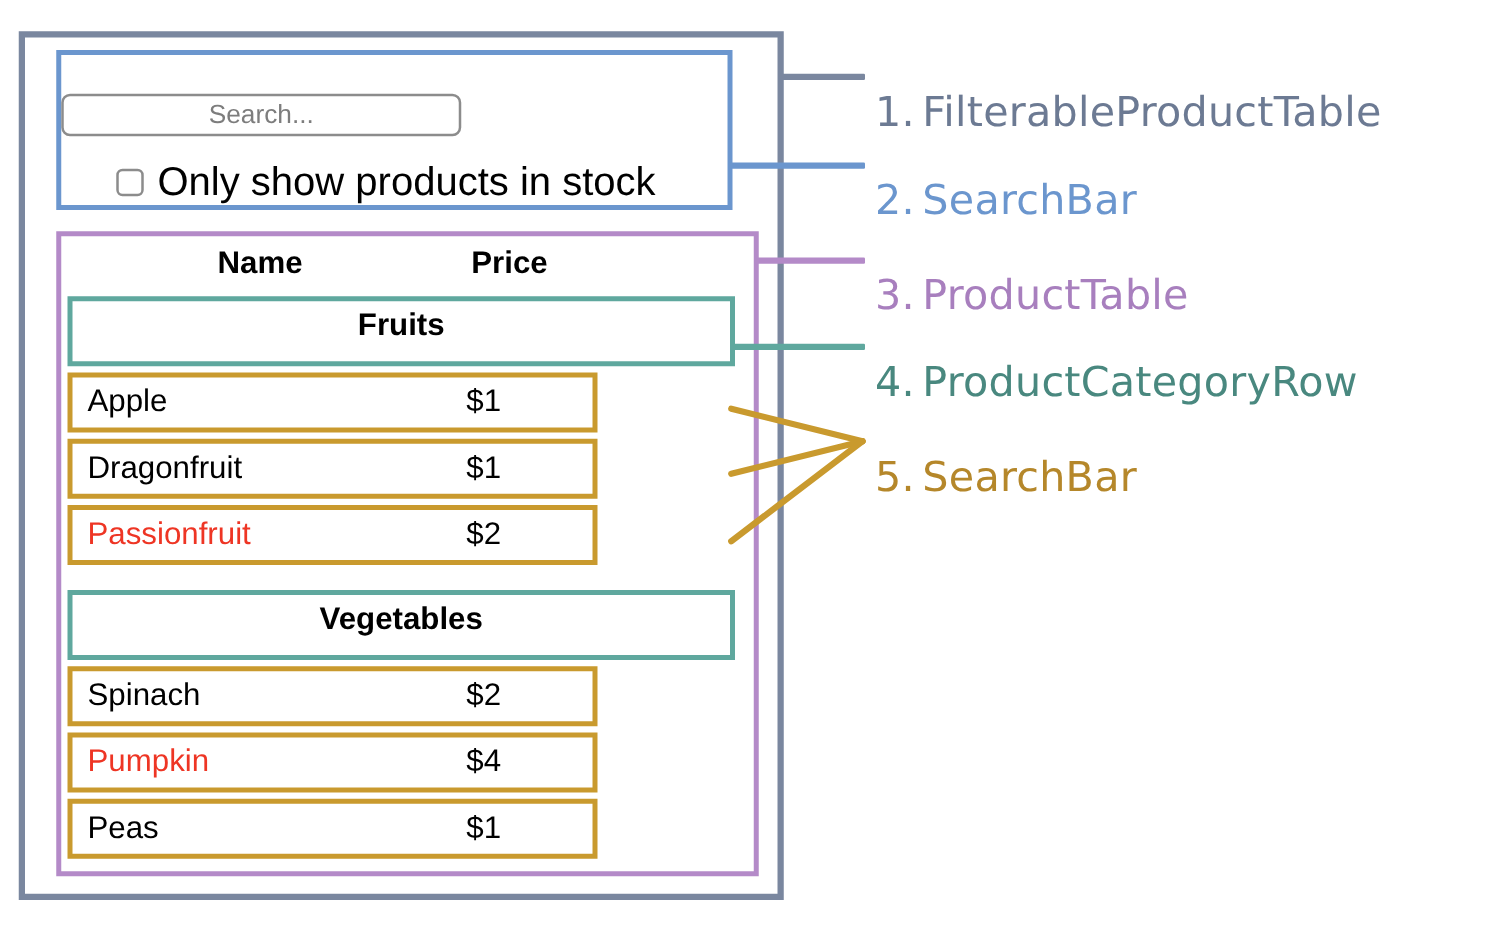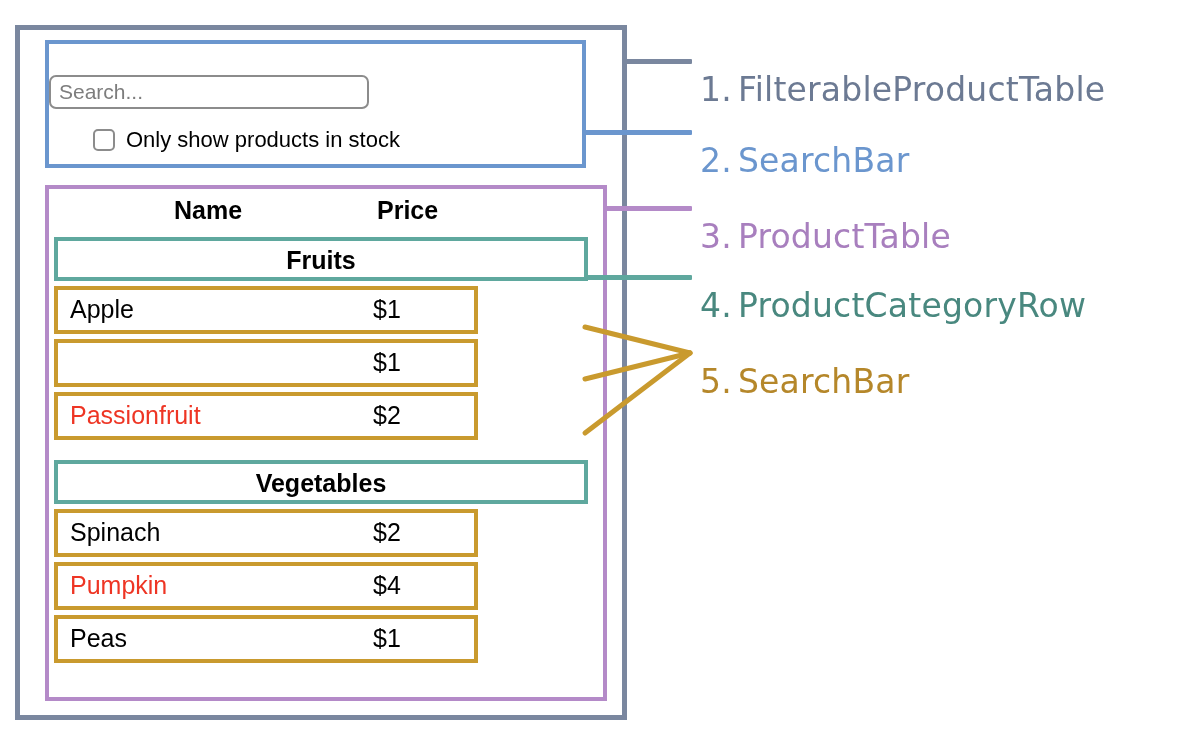--- a/index.html
+++ b/index.html
@@ -51,20 +51,21 @@
     box-sizing: border-box;
     border: 2px solid #8c8c8c;
     border-radius: 7px;
     background: #ffffff;
     font-family: "Liberation Sans", sans-serif;
     font-size: 21px;
     color: #7d7d7d;
     padding: 0 8px;
     line-height: 30px;
     outline: none;
+    text-align: center;
   }
   .search-input::placeholder { color: #7d7d7d; opacity: 1; }
 
   .checkbox-row {
     position: absolute;
     left: 93px;
     top: 127px;
     display: flex;
     align-items: center;
     gap: 11px;
@@ -73,21 +74,21 @@
     width: 22px;
     height: 22px;
     box-sizing: border-box;
     border: 2px solid #8c8c8c;
     border-radius: 5px;
     background: #ffffff;
     flex: none;
   }
   .checkbox-label {
     font-family: "Liberation Sans", sans-serif;
-    font-size: 22px;
+    font-size: 32px;
     color: #000000;
     white-space: nowrap;
   }
 
   
   .producttable {
     position: absolute;
     left: 45px;
     top: 185px;
     width: 562px;
@@ -117,21 +118,21 @@
     color: #000000;
     text-align: center;
   }
   .th-name { left: 120px; }
   .th-price { left: 323px; }
 
   
   .cat-row {
     position: relative;
     width: 534px;
-    height: 44px;
+    height: 56px;
     box-sizing: border-box;
     border: 4px solid #5fa89e;
     background: #ffffff;
     margin-bottom: 5px;
   }
   .cat-label {
     position: absolute;
     left: 0; right: 0;
     top: 5px;
     text-align: center;
@@ -227,20 +228,21 @@
     <div class="cat-row">
       <div class="cat-label">Fruits</div>
     </div>
 
     <div class="prod-row">
       <div class="prod-name">Apple</div>
       <div class="prod-price">$1</div>
     </div>
 
     <div class="prod-row">
+      <div class="prod-name">Dragonfruit</div>
       <div class="prod-price">$1</div>
     </div>
 
     <div class="prod-row">
       <div class="prod-name out-of-stock">Passionfruit</div>
       <div class="prod-price">$2</div>
     </div>
 
     <div class="gap"></div>
 

